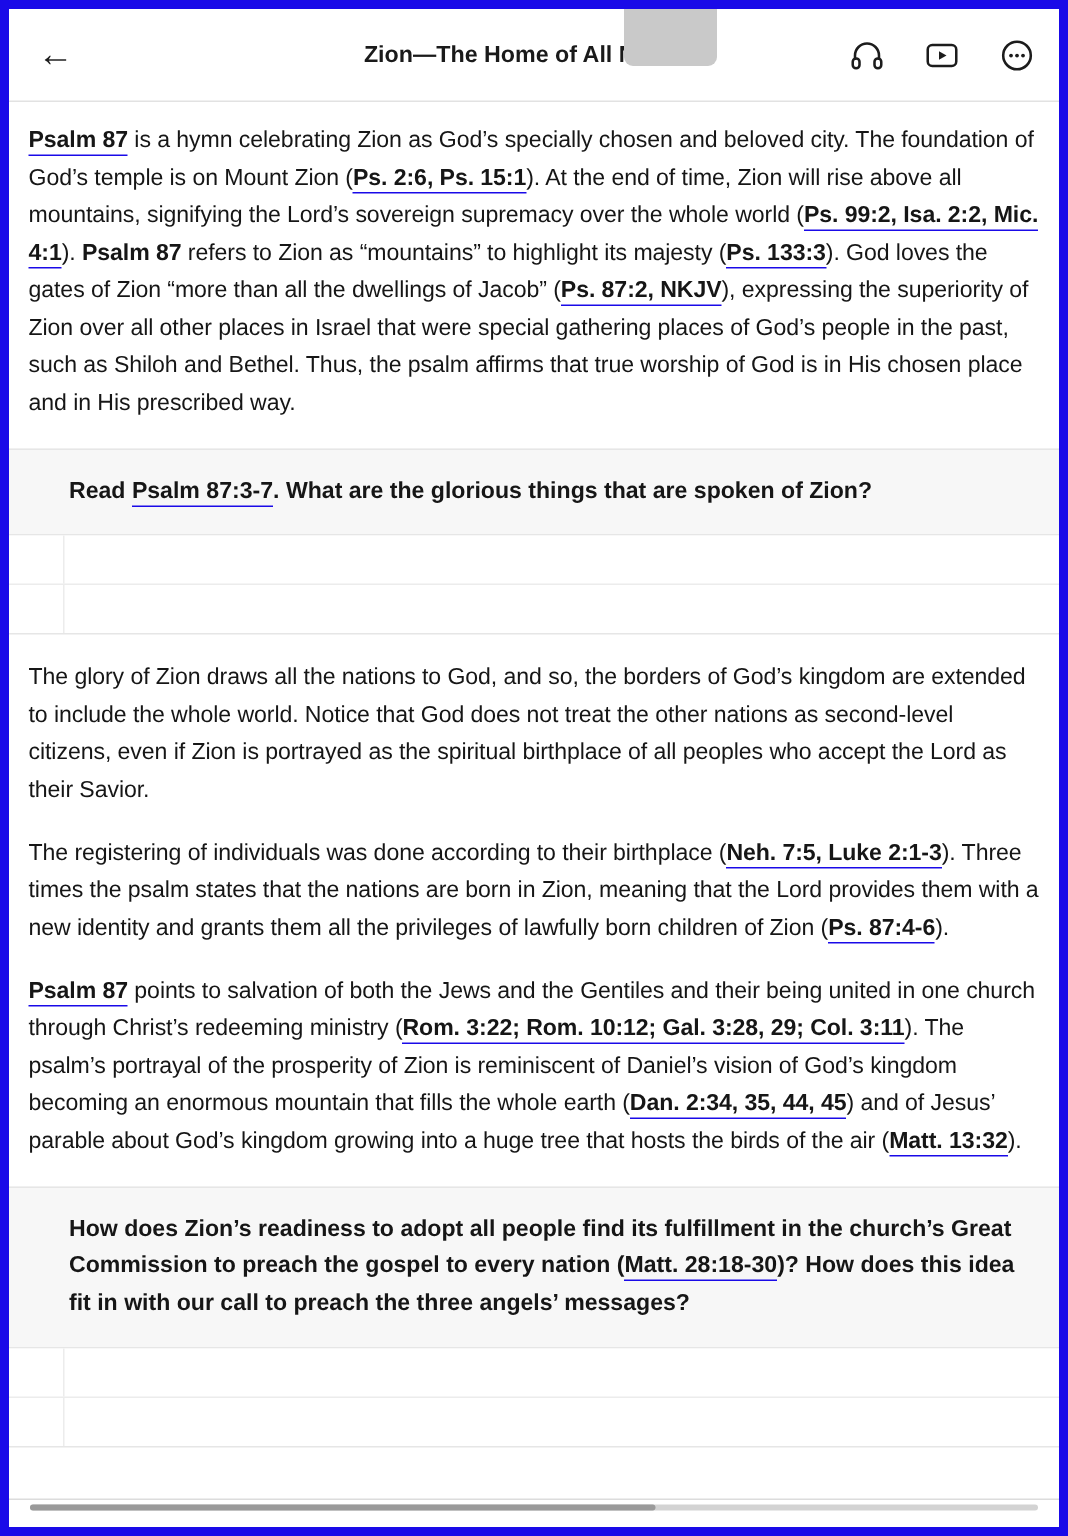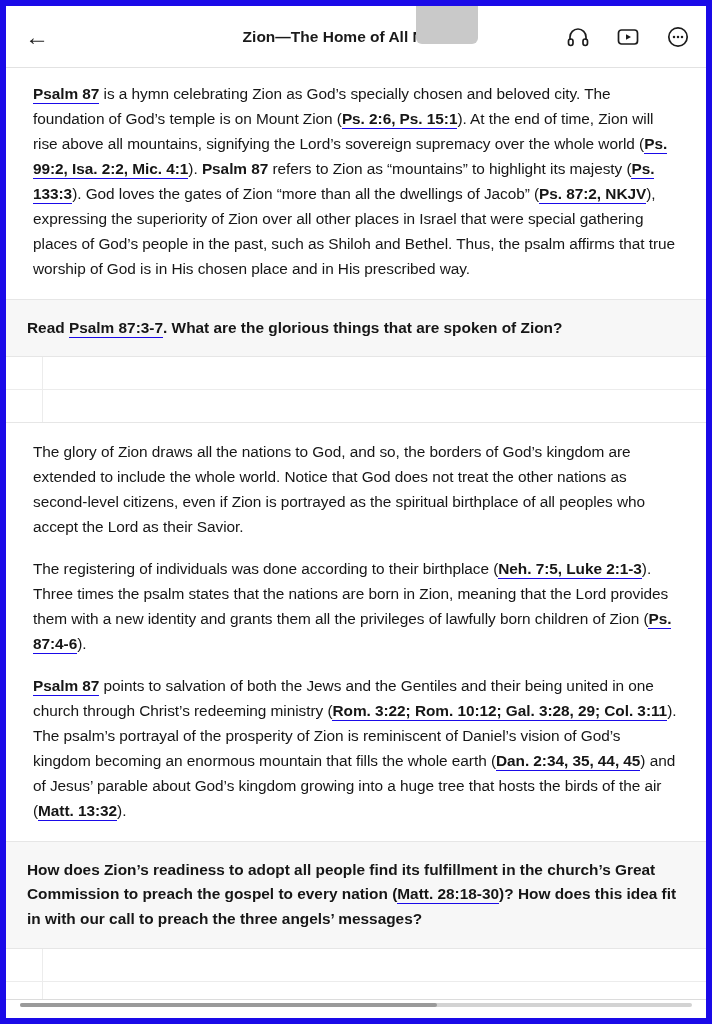--- a/index.html
+++ b/index.html
@@ -88,38 +88,38 @@
   .content {
     flex: 1 1 auto;
     overflow: hidden;
     position: relative;
     background: #ffffff;
   }
   .para {
     font-size: 15.4px;
     line-height: 1.62;
     color: #161616;
-    padding: 0 27px;
+    padding: 0 13px;
     margin: 0 0 17px 0;
     text-align: left;
     letter-spacing: -0.05px;
   }
   .para.first { padding-top: 14px; }
   .b { font-weight: bold; }
   .ref {
     font-weight: bold;
     border-bottom: 1.6px solid #1a0ae8;
     padding-bottom: 1px;
   }
   
   .question-block {
     background: #f7f7f7;
     border-top: 1px solid #e6e6e6;
     border-bottom: 1px solid #e6e6e6;
-    padding: 16px 16px 16px 21px;
+    padding: 16px 16px 16px 40px;
     box-sizing: border-box;
   }
   .question-text {
     font-size: 15.4px;
     line-height: 1.6;
     font-weight: bold;
     color: #161616;
   }
   .answer-area {
     background: #ffffff;

